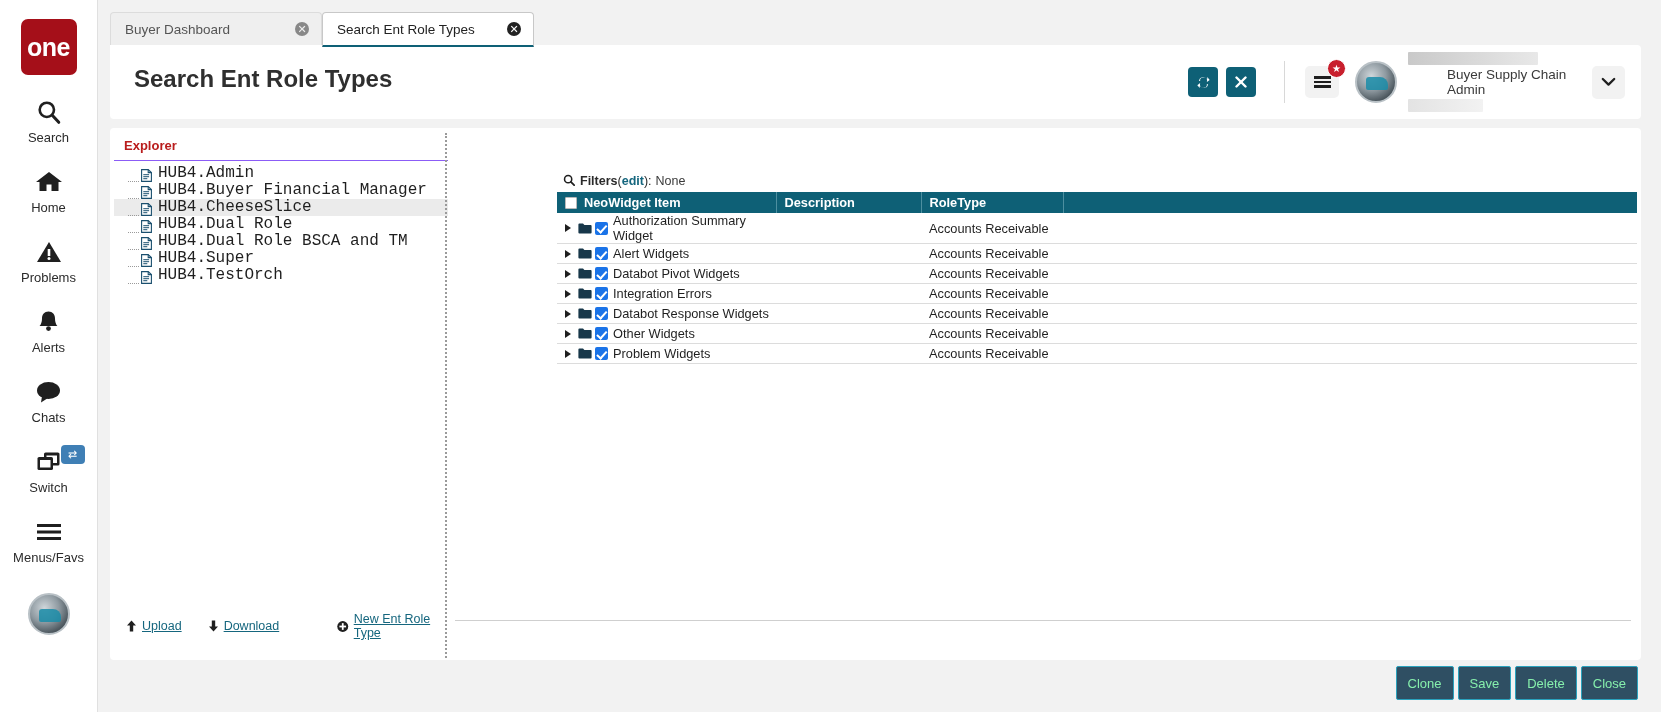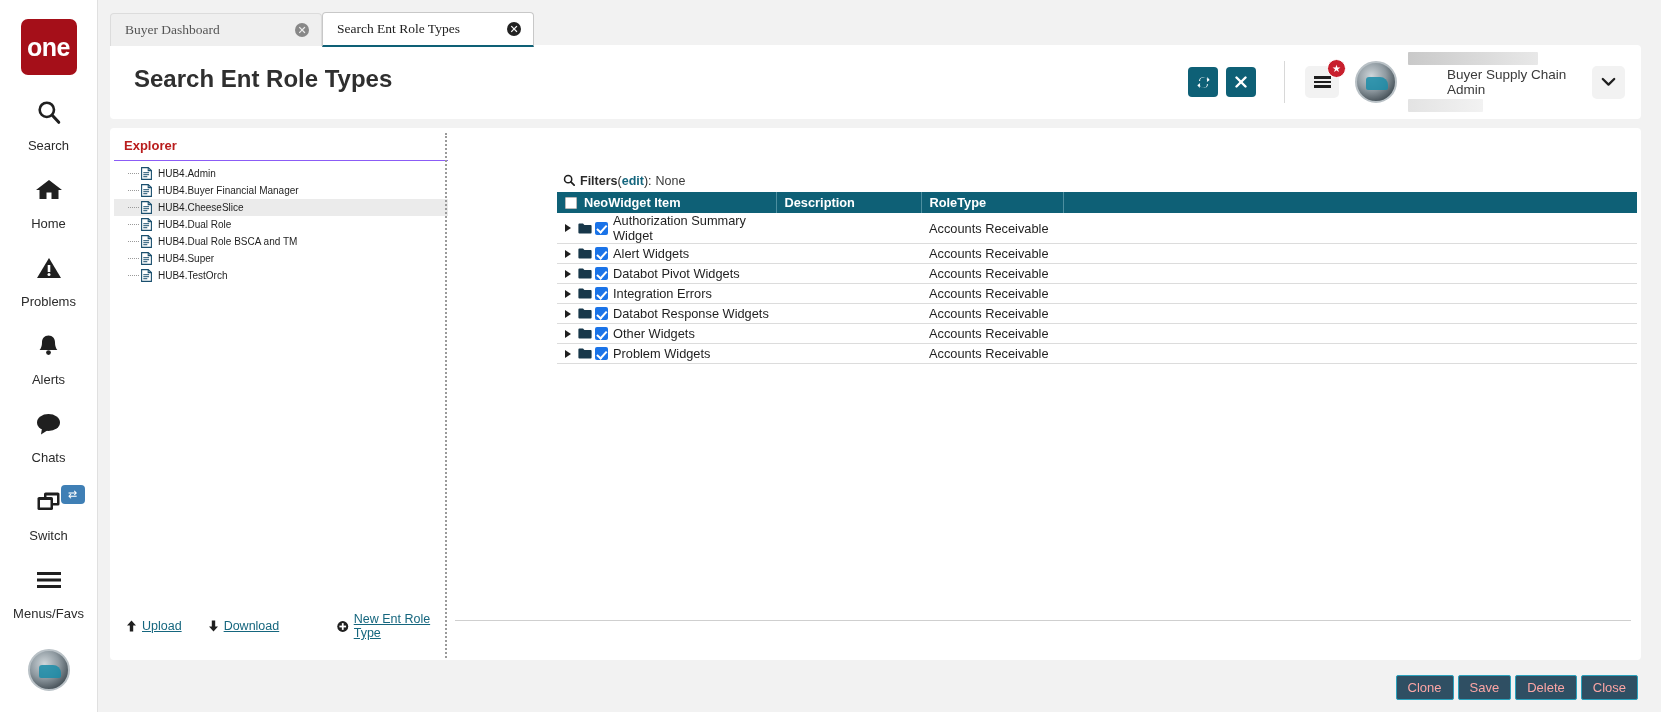--- a/index.html
+++ b/index.html
@@ -27,21 +27,21 @@
     display: flex; align-items: center; justify-content: center;
     color: #fff; font-size: 25px; font-weight: 700; letter-spacing: -0.5px;
   }
   .nav-item {
     margin-top: 22px;
     width: 98px;
     display: flex; flex-direction: column; align-items: center;
     cursor: pointer; position: relative;
   }
   .nav-icon { height: 30px; display:flex; align-items:center; justify-content:center; color:#1f1f1f; }
-  .nav-label { font-size: 13px; color: #2b2b2b; margin-top: 11px; }
+  .nav-label { font-size: 13px; color: #2b2b2b; margin-top: 3px; }
   #switch-badge {
     position: absolute; right: 13px; top: -2px;
     width: 24px; height: 19px; border-radius: 4px;
     background: #3f7fb5; color:#fff;
     display:flex; align-items:center; justify-content:center;
     font-size: 11px;
   }
   #nav-avatar {
     margin-top: 28px;
     width: 42px; height: 42px; border-radius: 50%;
@@ -51,21 +51,21 @@
   }
   #nav-avatar::after {
     content:''; position:absolute; left:9px; top:14px;
     width:22px; height:13px; background:#1a8ca8; border-radius: 3px 8px 2px 2px;
     opacity:.85;
   }
 
   
   #tab-strip {
     position: absolute; left: 110px; top: 12px;
-    height: 34px; display: flex; align-items: center; z-index: 6; font-family: Liberation Serif, serif;
+    height: 34px; display: flex; align-items: flex-start; z-index: 6;
   }
   .browser-tab {
     height: 33px; min-width: 212px;
     display: flex; align-items: center; justify-content: space-between;
     padding: 0 12px 0 14px;
     font-size: 13.5px; color: #555;
     background: #efefef;
     border: 1px solid #dcdcdc; border-bottom: none;
     border-radius: 4px 4px 0 0;
     cursor: pointer;
@@ -162,24 +162,25 @@
     position: absolute; left: 4px; top: 6px;
     width: 334px; height: 520px;
   }
   #explorer-title {
     font-size: 13px; font-weight: 700; color: #b91c1c;
     padding: 4px 0 7px 10px;
     border-bottom: 1px solid #8b5cf6;
   }
   #explorer-tree { padding-top: 4px; }
   .tree-row {
-    display: flex; align-items: center;
+    display: flex; align-items: flex-end;
     height: 17px; padding-left: 14px;
-    font-size: 10px; color: #1f1f1f; cursor: pointer;
+    font-size: 16px; color: #1f1f1f; cursor: pointer;
     position: relative;
+    font-family: Liberation Mono, monospace;
   }
   .tree-row.selected { background: #ebebeb; }
   .tree-dash {
     width: 11px; height: 1px;
     border-top: 1px dotted #9a9a9a;
     margin-right: 2px;
   }
   .file-icon {
     width: 11px; height: 13px; margin-right: 6px; flex: none;
     display: block;
@@ -287,22 +288,22 @@
   
   #pane-footer-rule {
     position: absolute; left: 455px; top: 620px;
     width: 1176px; height: 1px; background: #cfcfcf; z-index: 6;
   }
   #action-buttons {
     position: absolute; right: 23px; bottom: 12px;
     display: flex; gap: 4px; z-index: 7;
   }
   .act-btn {
-    height: 25px; padding: 0 11px;
-    background: #2f4f63; color: #fca5a5;
+    height: 34px; padding: 0 11px;
+    background: #2f4f63; color: #86efac;
     border: 1px solid #2aa2bd;
     border-radius: 2px;
     font-size: 13px; font-family: "Liberation Sans", sans-serif;
     display: flex; align-items: center; cursor: pointer;
   }
 </style>
 </head>
 <body>
 
 <div id="nav-rail">

